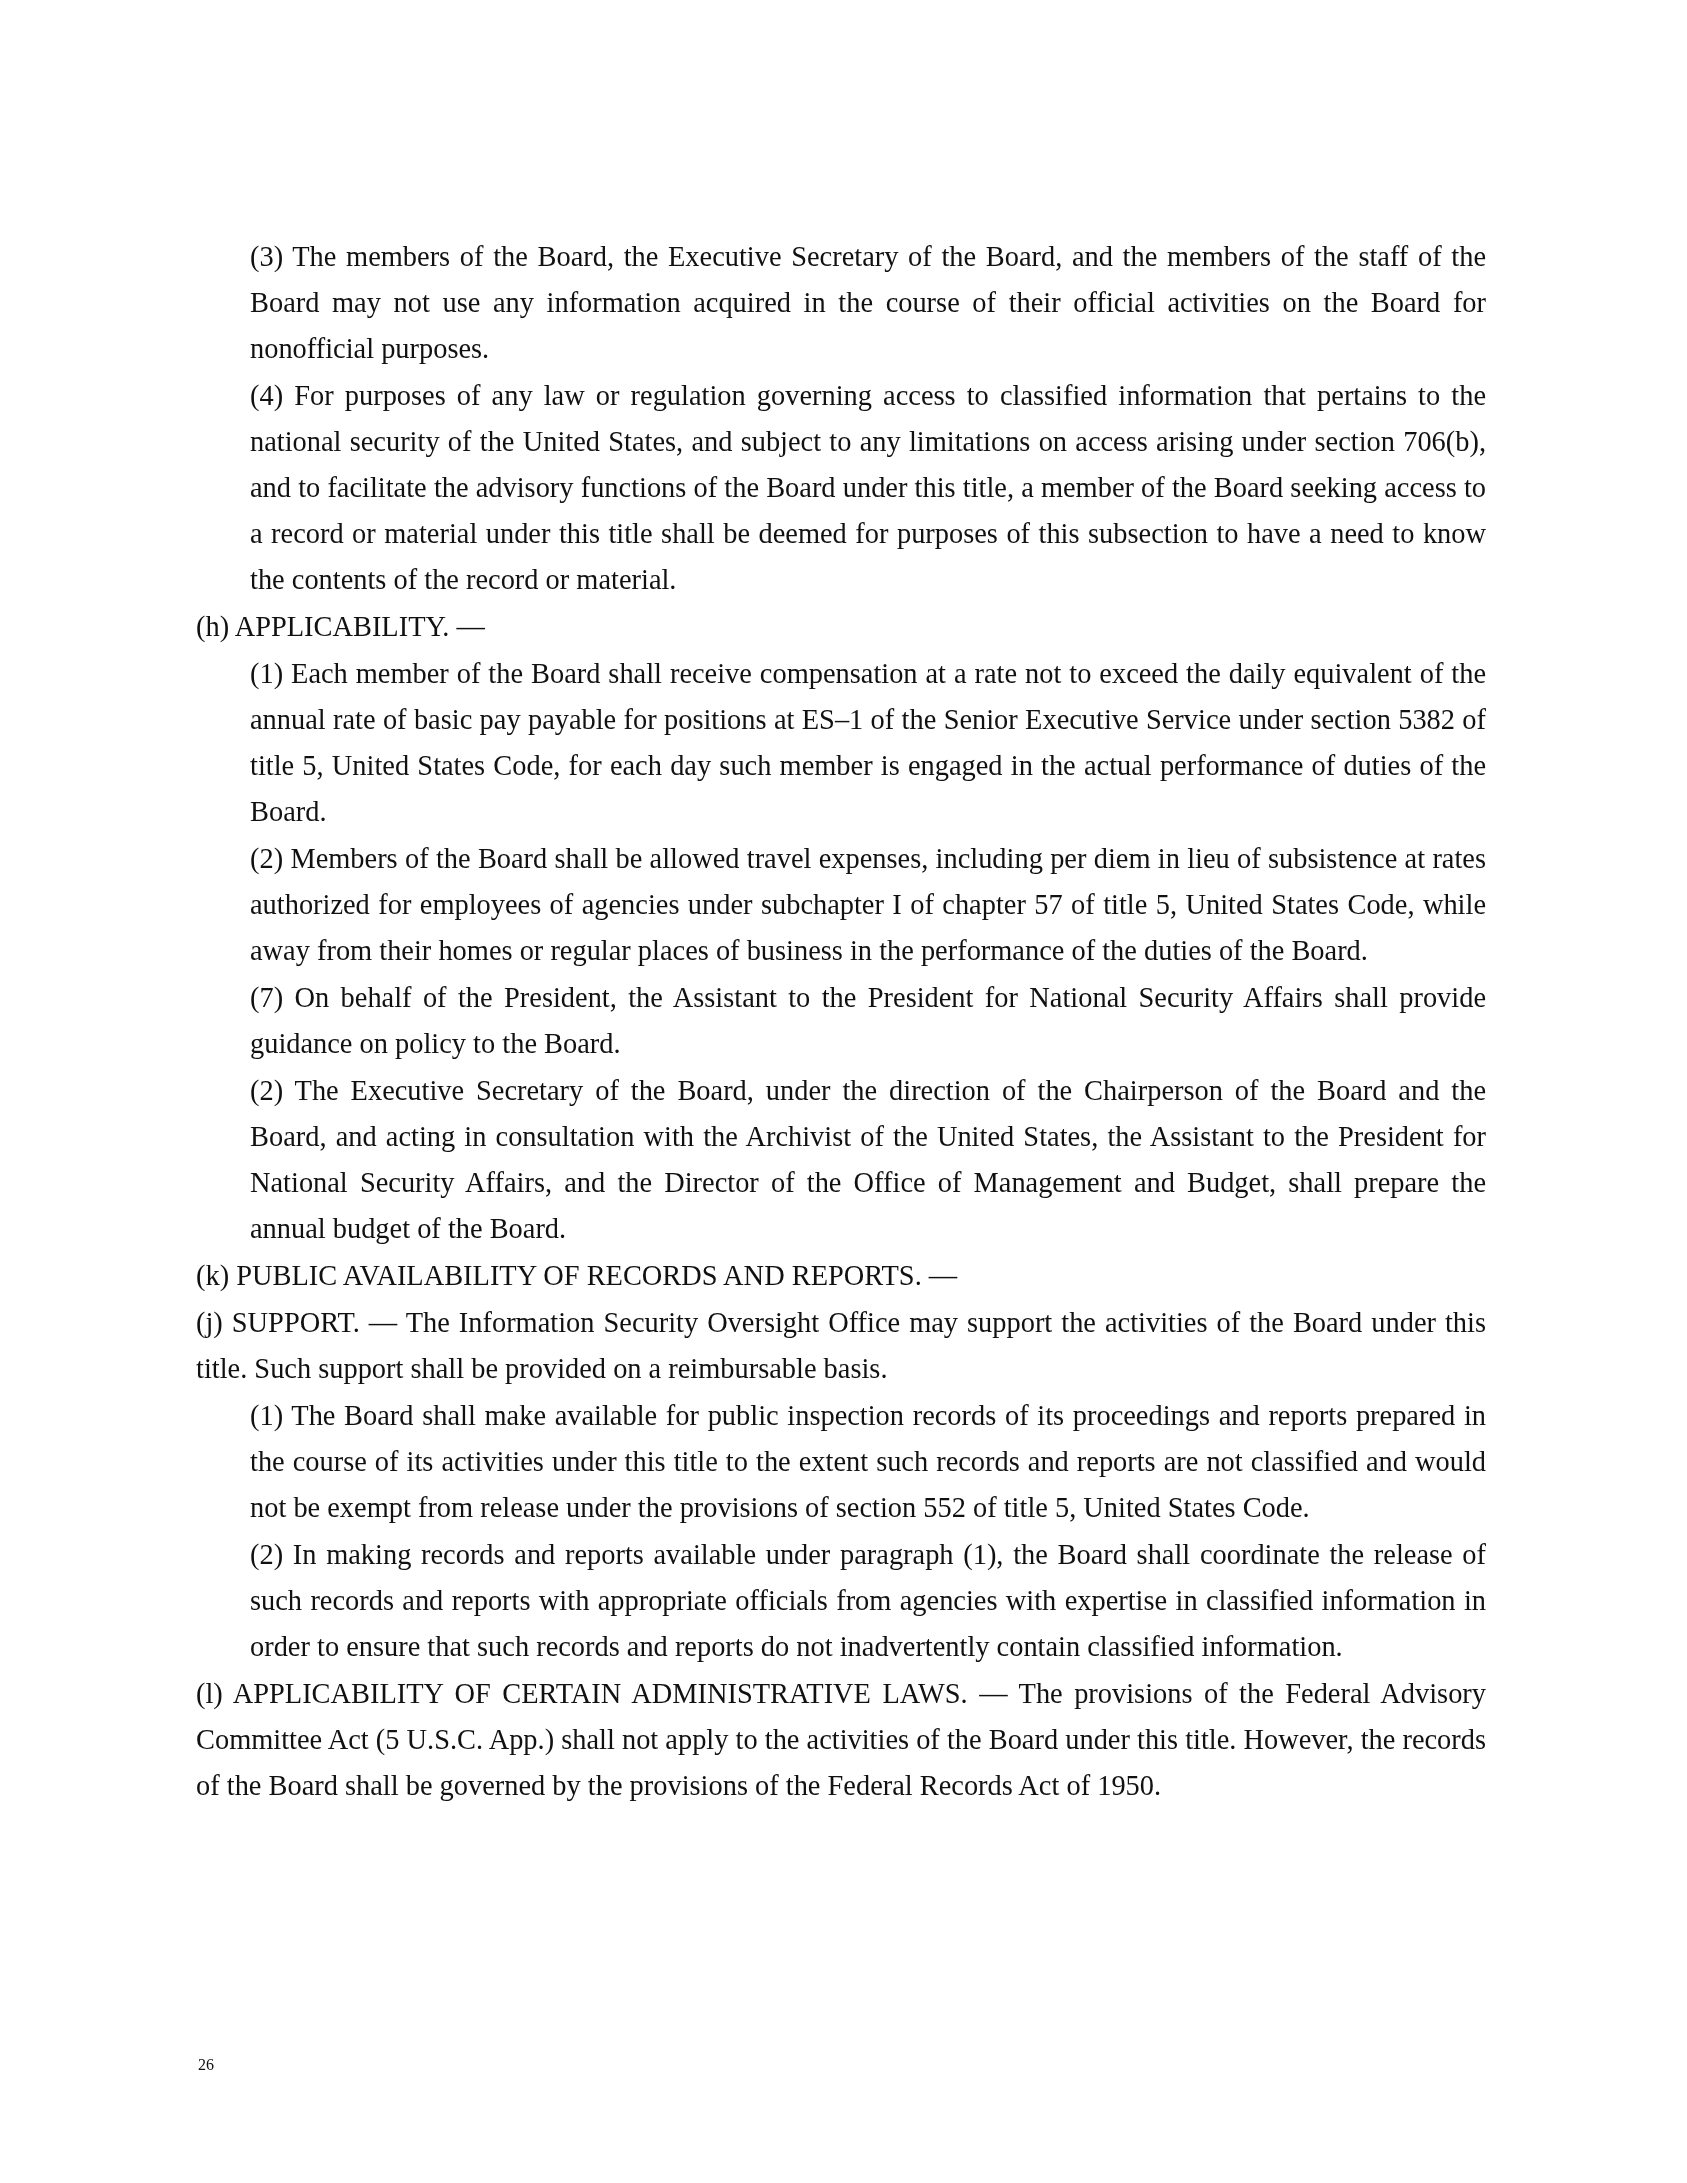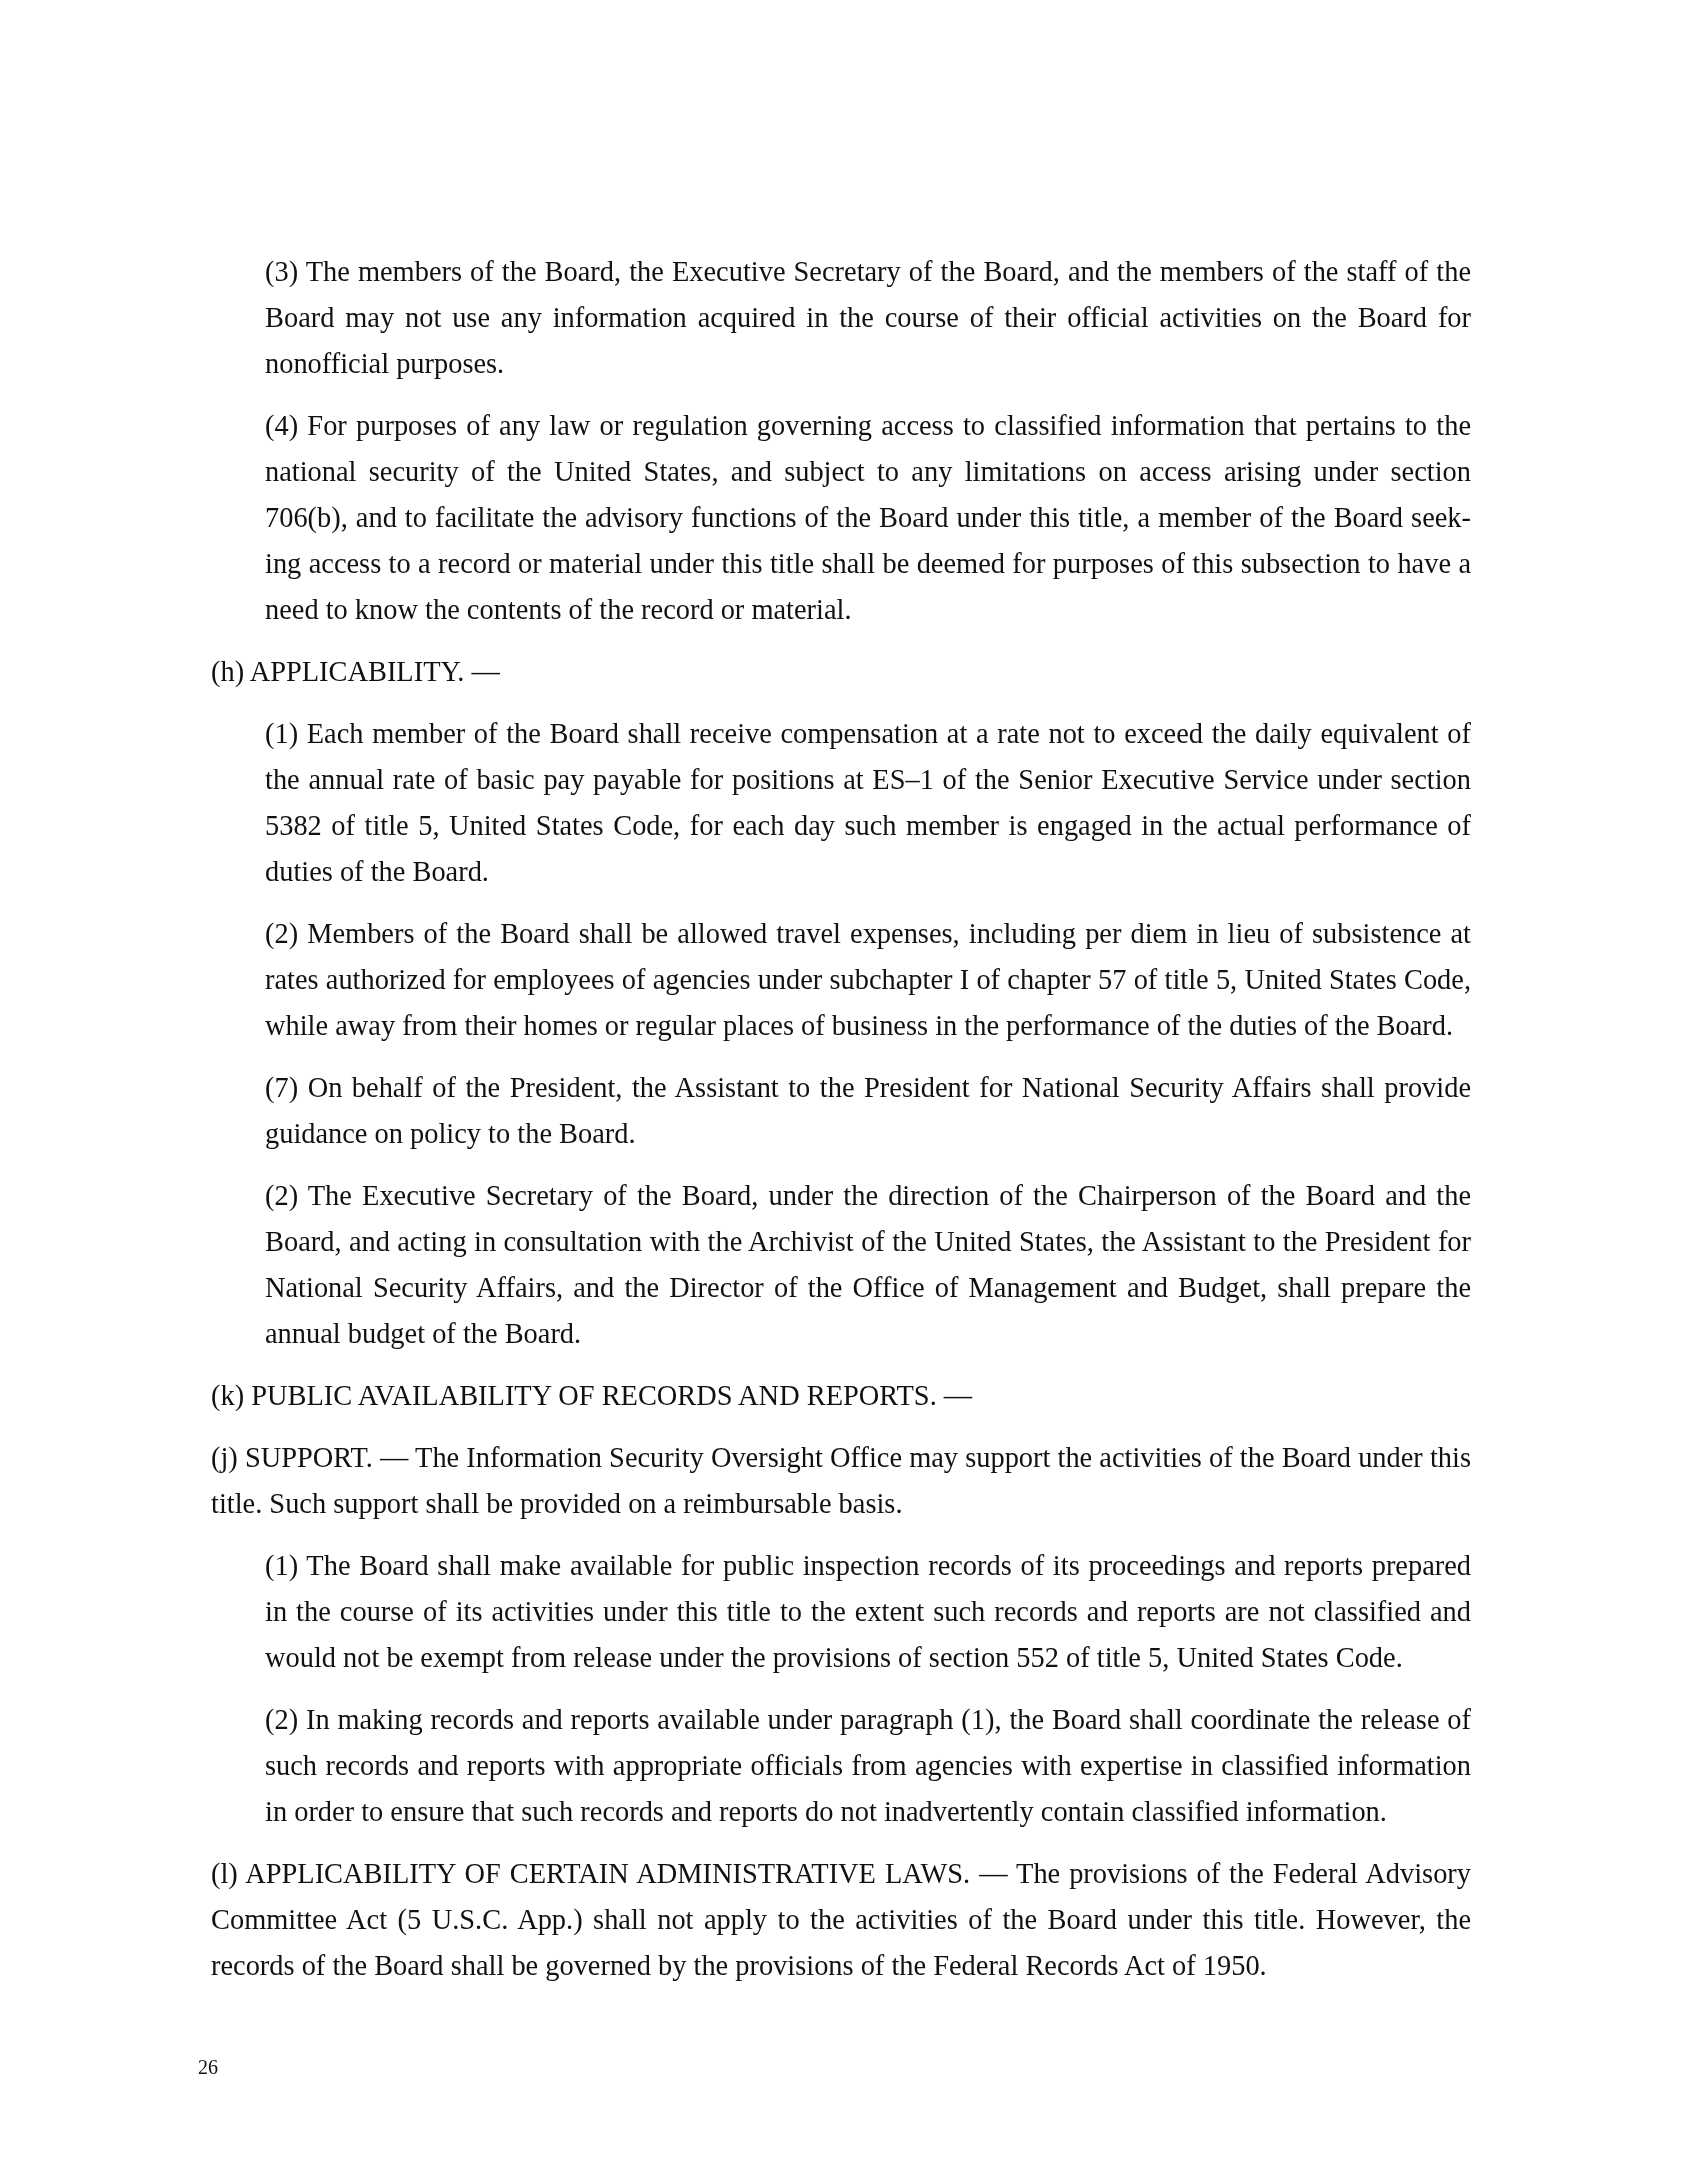--- a/index.html
+++ b/index.html
@@ -8,29 +8,29 @@
       position: absolute;
       left: 195px;
       top: 233px;
       width: 1292px;
       font-family: "Liberation Serif", "DejaVu Serif", serif;
       font-size: 28.4px;
       line-height: 46px;
       color: #111111;
       text-align: justify;
     }
-    .para { margin: 16px; padding: 0; }
+    .para { margin: 1px; padding: 0; }
     .para.level-1 { padding-left: 0; }
     .para.level-2 { padding-left: 54px; }
     .page-number {
       position: absolute;
       left: 198px;
       top: 2056px;
       font-family: "Liberation Serif", "DejaVu Serif", serif;
-      font-size: 20px;
+      font-size: 16px;
       color: #111111;
     }
   </style>
 </head>
 <body>
 
 <div class="page">
   <p class="para level-2">(3) The members of the Board, the Executive Secretary of the Board, and the members of the staff of the Board may not use any information acquired in the course of their official activities on the Board for nonofficial purposes.</p>
   <p class="para level-2">(4) For purposes of any law or regulation governing access to classified information that pertains to the national security of the United States, and subject to any limitations on access arising under section 706(b), and to facilitate the advisory functions of the Board under this title, a member of the Board seek­ing access to a record or material under this title shall be deemed for purposes of this subsection to have a need to know the contents of the record or material.</p>
   <p class="para level-1">(h) APPLICABILITY. —</p>

